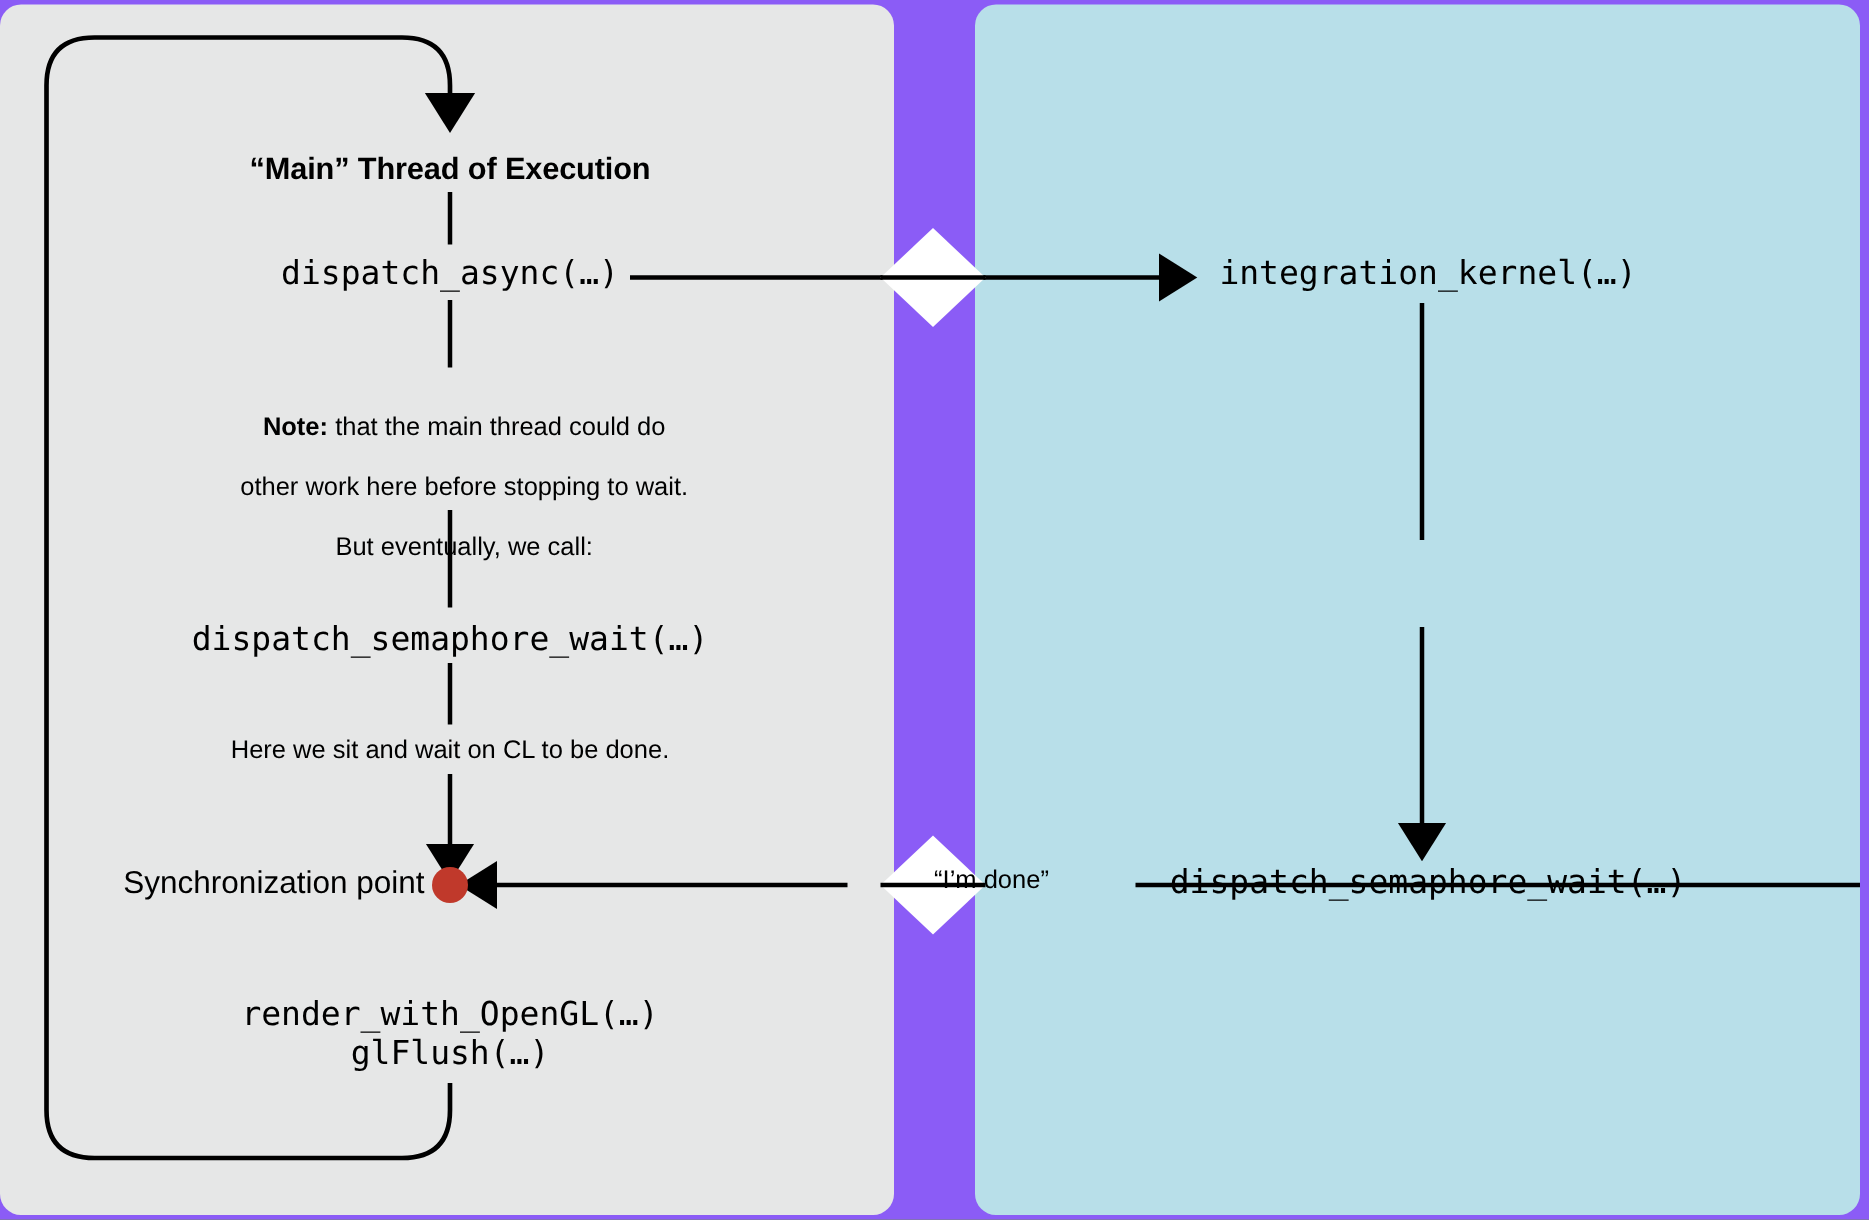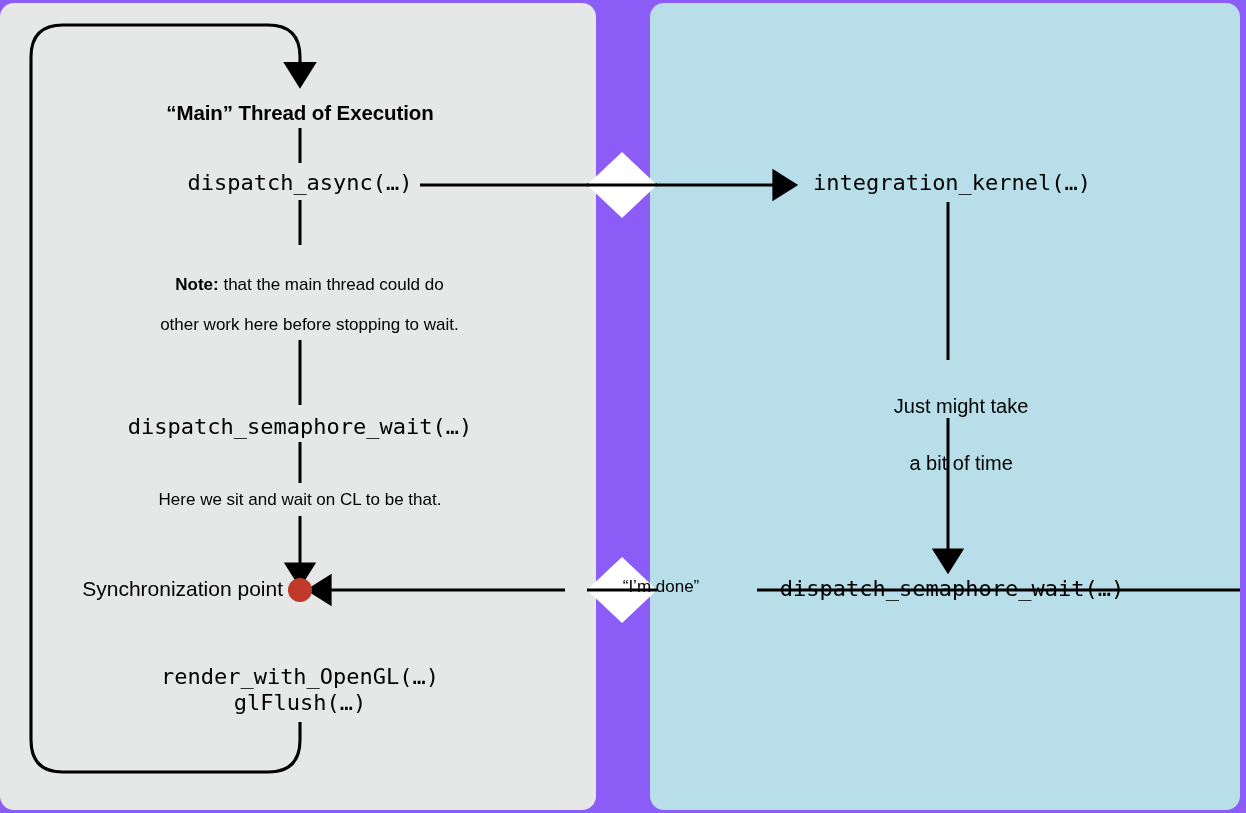--- a/index.html
+++ b/index.html
@@ -141,37 +141,34 @@
     <circle cx="300" cy="590" r="12" fill="#c0392b"></circle>
   </svg>
 
   <div class="lbl hdr" style="left:300px; top:101px;">“Main” Thread of Execution</div>
 
   <div class="lbl mono" style="left:300px; top:170px;">dispatch_async(…)</div>
 
   <div class="lbl prose" style="left:300px; top:255px; width:470px;">
     <span><b>Note:</b><span> that the main thread could do</span></span><br>
     <span>other work here before stopping to wait.</span><br>
+    <span>But eventually, we call:</span>
   </div>
 
   <div class="lbl mono" style="left:300px; top:414px;">dispatch_semaphore_wait(…)</div>
 
-  <div class="lbl prose" style="left:300px; top:490px;">Here we sit and wait on CL to be that.</div>
+  <div class="lbl prose" style="left:300px; top:490px;">Here we sit and wait on CL to be done.</div>
 
   <div class="lbl leftlbl" style="left:283px; top:577px;">Synchronization point</div>
 
   <div class="lbl mono" style="left:300px; top:632px;margin-top:32px;">render_with_OpenGL(…)</div>
 
   <div class="lbl mono" style="left:300px; top:690px;">glFlush(…)</div>
 
   <div class="lbl prose" style="left:661px; top:577px;">“I’m done”</div>
 
 
   <div class="lbl mono" style="left:952px; top:170px;text-align:center;">integration_kernel(…)</div>
 
-  <div class="lbl small-center" style="left:950px; top:364px; width:300px;">
-    <span>Just might take</span><br>
-    <span>a bit of time</span>
-  </div>
 
   <div class="lbl mono" style="left:952px; top:576px;">dispatch_semaphore_wait(…)</div>
 
 </div>
 
 </body></html>

